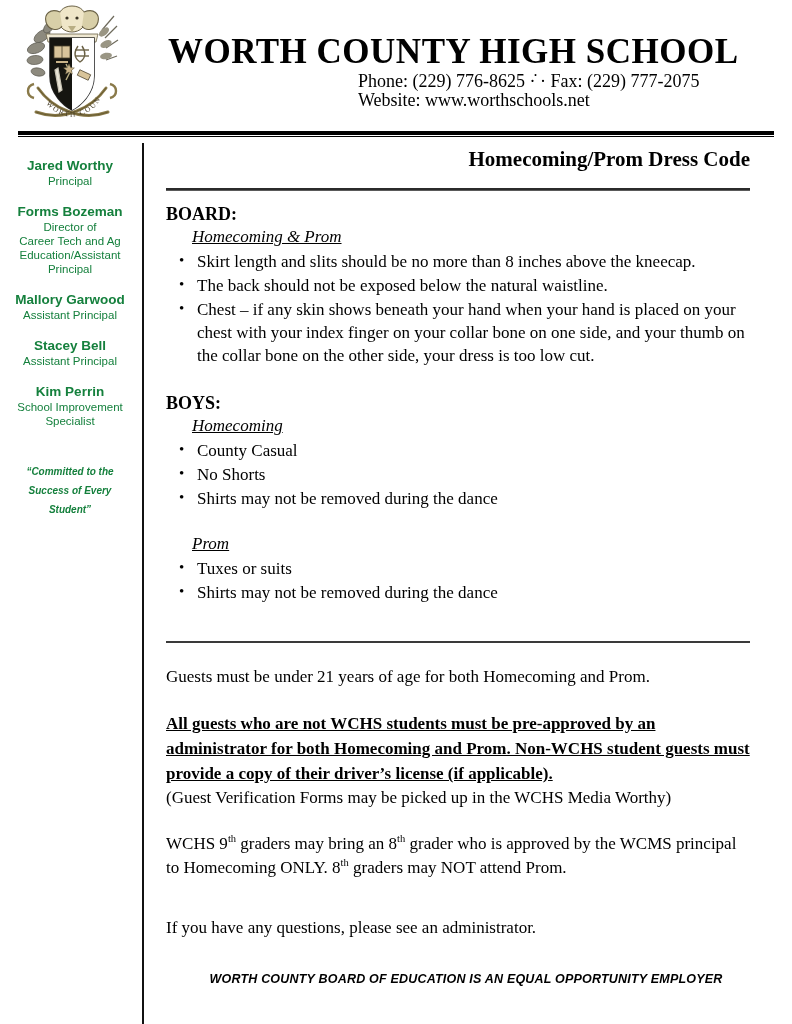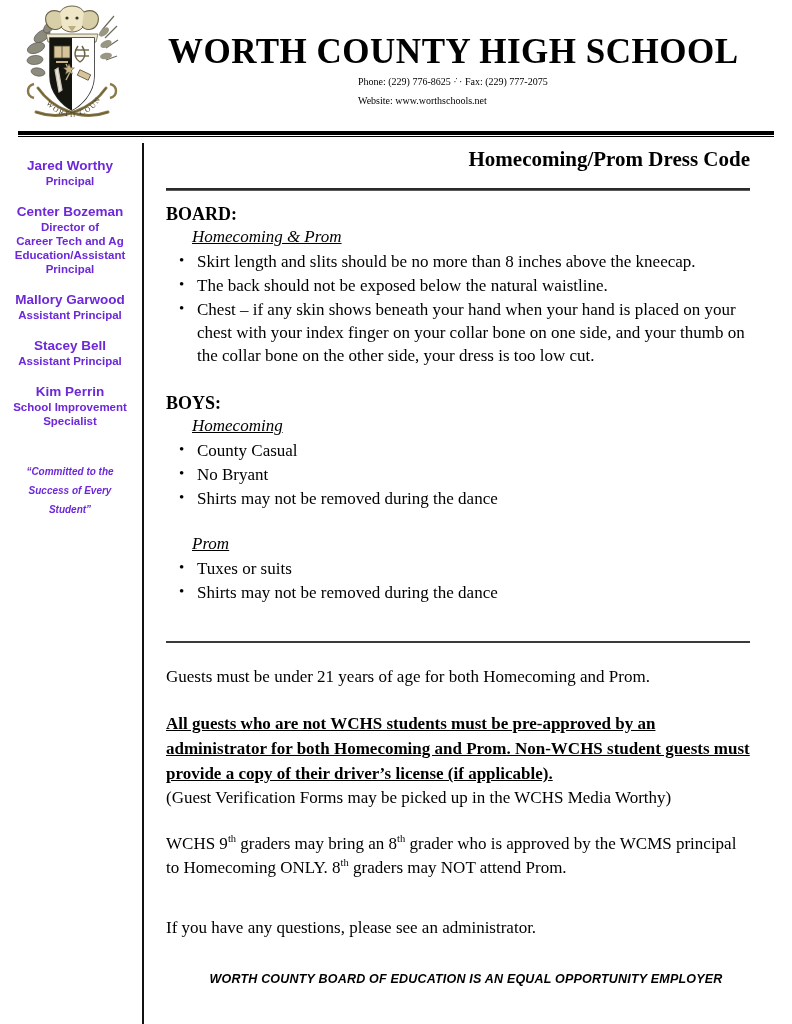--- a/index.html
+++ b/index.html
@@ -44,21 +44,21 @@
     position: absolute;
     left: 170px;
     top: 72px;
     font-size: 14.5px;
     line-height: 19px;
   }
   .contact-block {
     position: absolute;
     left: 358px;
     top: 72px;
-    font-size: 10px;
+    font-size: 18px;
     line-height: 19px;
     white-space: nowrap;
   }
 
   
   .top-rule {
     position: absolute;
     left: 18px;
     top: 131px;
     width: 756px;
@@ -88,35 +88,34 @@
   }
 
   
   .sidebar {
     position: absolute;
     left: 0;
     top: 158px;
     width: 140px;
     font-family: "Liberation Sans", sans-serif;
     text-align: center;
-    color: #6d28d9;
+    color: #15803d;
   }
   .staff {
     margin-bottom: 16px;
     padding: 0 6px;
   }
   .staff-name {
     font-size: 13.5px;
     font-weight: bold;
     line-height: 16px;
   }
   .staff-title {
     font-size: 11.5px;
     line-height: 14px;
-    font-weight: bold;
   }
   .motto {
     margin-top: 34px;
     padding: 0 8px;
     font-size: 10px;
     font-weight: bold;
     font-style: italic;
     line-height: 19px;
     text-align: center;
   }
@@ -296,21 +295,21 @@
 
 <div class="top-rule"></div>
 <div class="vdivider"></div>
 
 <div class="sidebar">
   <div class="staff">
     <div class="staff-name">Jared Worthy</div>
     <div class="staff-title">Principal</div>
   </div>
   <div class="staff">
-    <div class="staff-name">Center Bozeman</div>
+    <div class="staff-name">Forms Bozeman</div>
     <div class="staff-title">Director of<br>Career Tech and Ag<br>Education/Assistant<br>Principal</div>
   </div>
   <div class="staff">
     <div class="staff-name">Mallory Garwood</div>
     <div class="staff-title">Assistant Principal</div>
   </div>
   <div class="staff">
     <div class="staff-name">Stacey Bell</div>
     <div class="staff-title">Assistant Principal</div>
   </div>
@@ -334,21 +333,21 @@
     <li>The back should not be exposed below the natural waistline.</li>
     <li>Chest – if any skin shows beneath your hand when your hand is placed on your chest with your index finger on your collar bone on one side, and your thumb on the collar bone on the other side, your dress is too low cut.</li>
   </ul>
 
   <div class="spacer-sm"></div>
 
   <div class="grp-head">BOYS:</div>
   <div class="sub-head">Homecoming</div>
   <ul class="rules">
     <li>County Casual</li>
-    <li>No Bryant</li>
+    <li>No Shorts</li>
     <li>Shirts may not be removed during the dance</li>
   </ul>
 
   <div class="spacer-md"></div>
 
   <div class="sub-head">Prom</div>
   <ul class="rules">
     <li>Tuxes or suits</li>
     <li>Shirts may not be removed during the dance</li>
   </ul>

